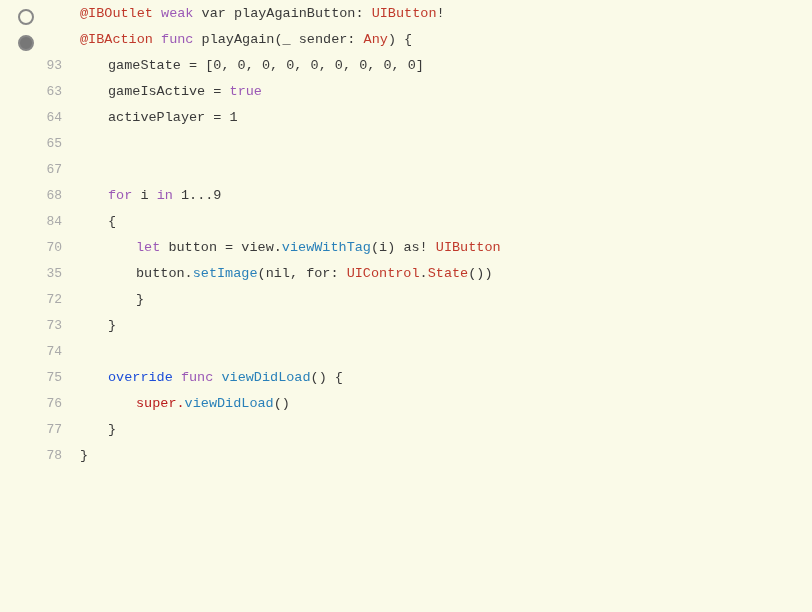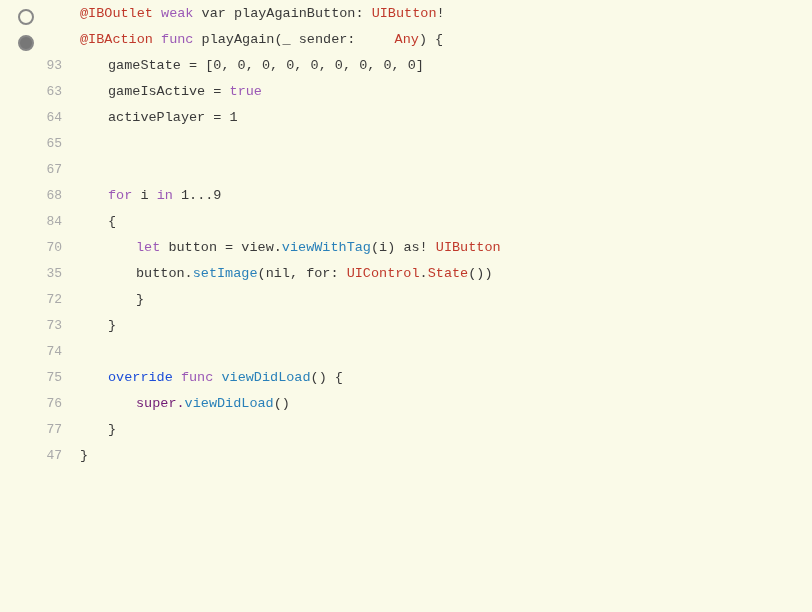--- a/index.html
+++ b/index.html
@@ -80,21 +80,21 @@
         <div class="breakpoint" style="background: transparent; border: 2px solid rgb(136, 136, 136);"></div>
         <span class="line-number"></span>
       </div>
       <div class="code-content"><span style="color: rgb(192, 57, 43);">@IBOutlet</span><span style="color: rgb(58, 58, 58);"> </span><span style="color: rgb(155, 89, 182);">weak</span><span style="color: rgb(58, 58, 58);"> var playAgainButton: </span><span style="color: rgb(192, 57, 43);">UIButton</span><span style="color: rgb(58, 58, 58);">!</span></div>
     </div>
     <div class="code-line">
       <div class="gutter">
         <div class="breakpoint filled" style="background: rgb(119, 119, 119); border: 2px solid rgb(136, 136, 136);"></div>
         <span class="line-number"></span>
       </div>
-      <div class="code-content"><span style="color: rgb(192, 57, 43);">@IBAction</span><span style="color: rgb(58, 58, 58);"> </span><span style="color: rgb(155, 89, 182);">func</span><span style="color: rgb(58, 58, 58);"> playAgain(</span><span style="color: rgb(58, 58, 58);">_ sender: </span><span style="color: rgb(192, 57, 43); margin-left: 31px;">Any</span><span style="color: rgb(58, 58, 58);">) {</span></div>
+      <div class="code-content"><span style="color: rgb(192, 57, 43);">@IBAction</span><span style="color: rgb(58, 58, 58);"> </span><span style="color: rgb(155, 89, 182);">func</span><span style="color: rgb(58, 58, 58);"> playAgain(</span><span style="color: rgb(58, 58, 58);">_ sender: </span><span style="color: rgb(192, 57, 43);">Any</span><span style="color: rgb(58, 58, 58);">) {</span></div>
     </div>
     <div class="code-line">
       <div class="gutter">
         <div style="width: 16px; margin-right: 4px;"></div>
         <span class="line-number">93</span>
       </div>
       <div class="code-content"><span style="display: inline-block; width: 28px;"></span><span style="color: rgb(58, 58, 58);">gameState = [0, 0, 0, 0, 0, 0, 0, 0, 0]</span></div>
     </div>
     <div class="code-line">
       <div class="gutter">
@@ -177,29 +177,29 @@
         <div style="width: 16px; margin-right: 4px;"></div>
         <span class="line-number">75</span>
       </div>
       <div class="code-content"><span style="display: inline-block; width: 28px;"></span><span style="color: #1d4ed8;">override</span><span style="color: rgb(58, 58, 58);"> </span><span style="color: rgb(155, 89, 182);">func</span><span style="color: rgb(58, 58, 58);"> </span><span style="color: rgb(41, 128, 185);">viewDidLoad</span><span style="color: rgb(58, 58, 58);">() {</span></div>
     </div>
     <div class="code-line">
       <div class="gutter">
         <div style="width: 16px; margin-right: 4px;"></div>
         <span class="line-number">76</span>
       </div>
-      <div class="code-content"><span style="display: inline-block; width: 56px;"></span><span style="color: #701a75;">super.</span><span style="color: rgb(41, 128, 185);">viewDidLoad</span><span style="color: rgb(58, 58, 58);">()</span></div>
+      <div class="code-content"><span style="display: inline-block; width: 56px;"></span><span style="color: #b91c1c;">super.</span><span style="color: rgb(41, 128, 185);">viewDidLoad</span><span style="color: rgb(58, 58, 58);">()</span></div>
     </div>
     <div class="code-line">
       <div class="gutter">
         <div style="width: 16px; margin-right: 4px;"></div>
         <span class="line-number">77</span>
       </div>
       <div class="code-content"><span style="display: inline-block; width: 28px;"></span><span style="color: rgb(58, 58, 58);">}</span></div>
     </div>
     <div class="code-line">
       <div class="gutter">
         <div style="width: 16px; margin-right: 4px;"></div>
-        <span class="line-number">47</span>
+        <span class="line-number">78</span>
       </div>
       <div class="code-content"><span style="color: rgb(58, 58, 58);">}</span></div>
     </div>
   </div>
 
 </body></html>

